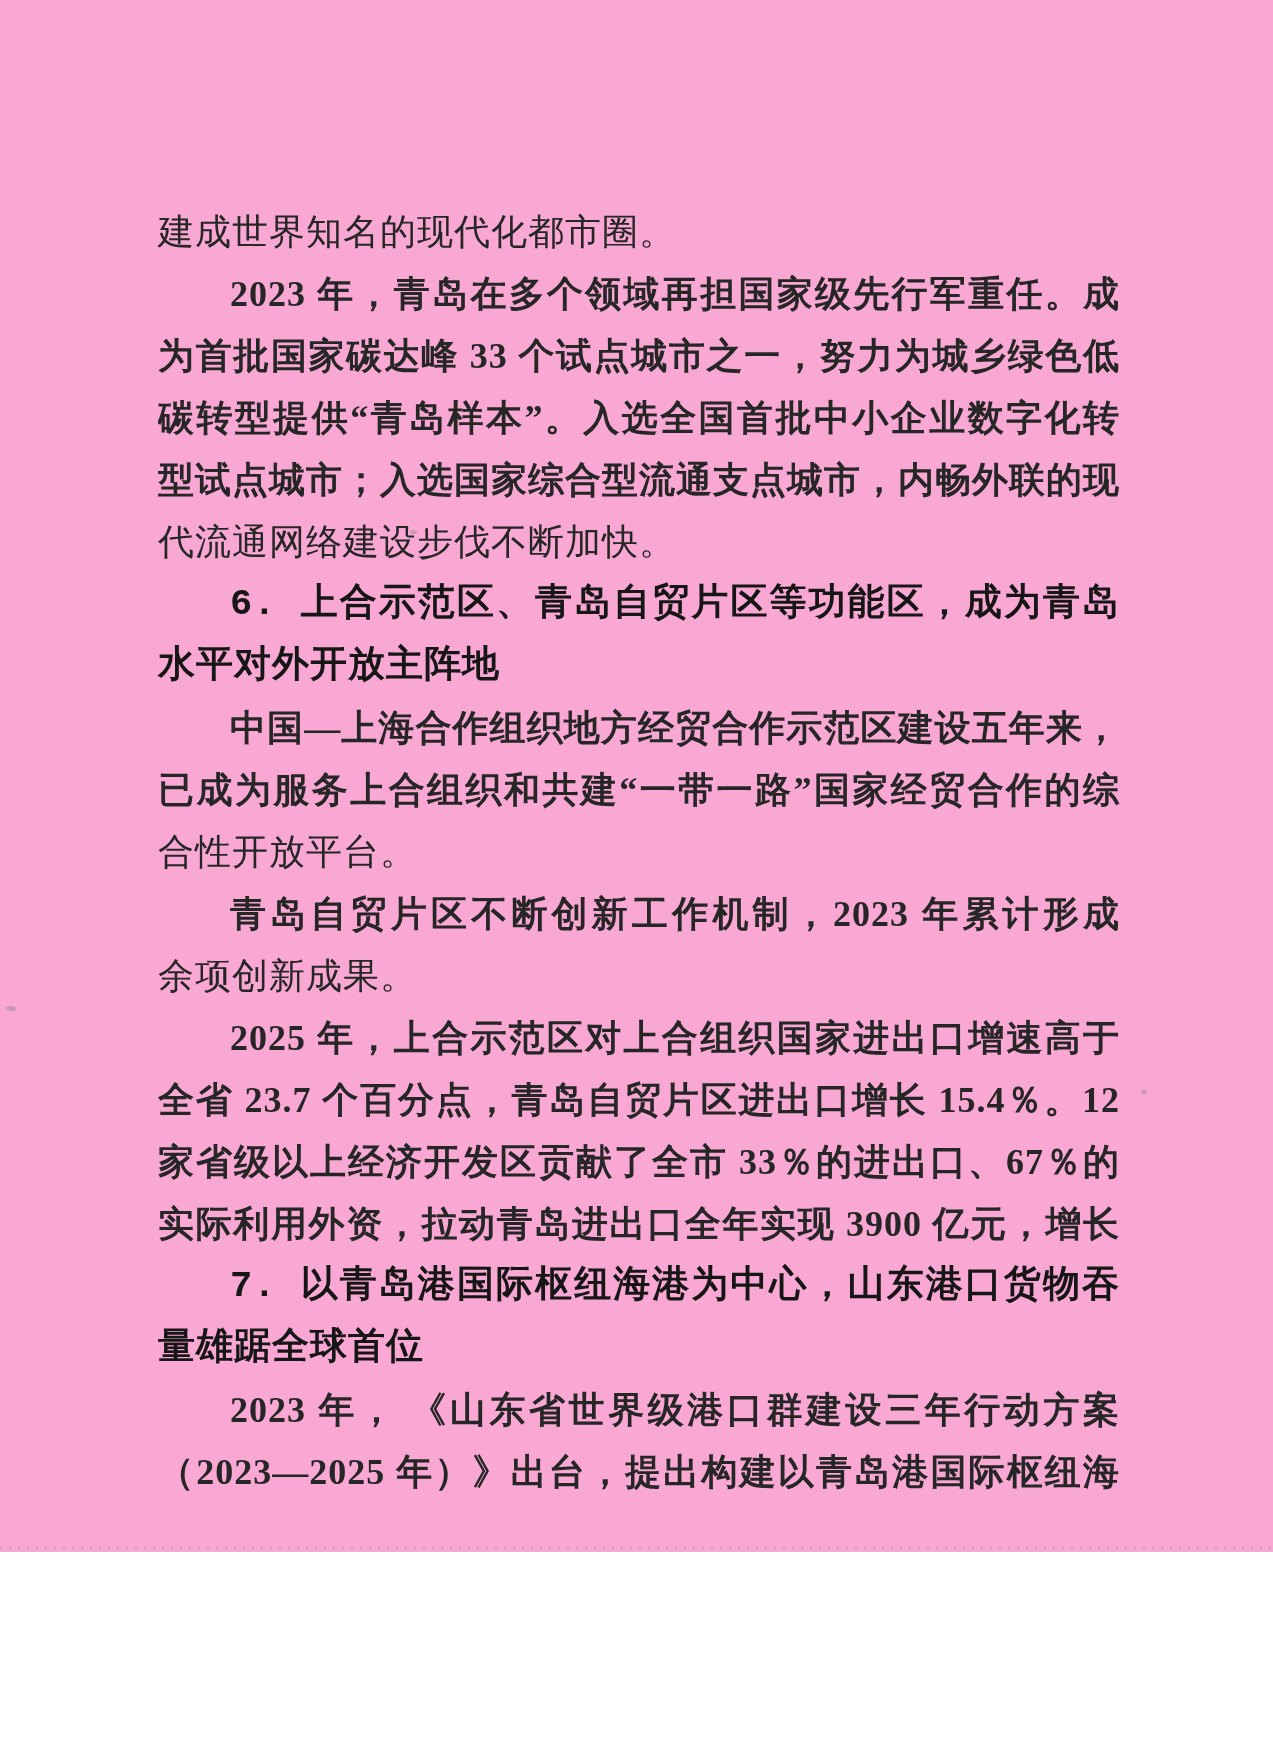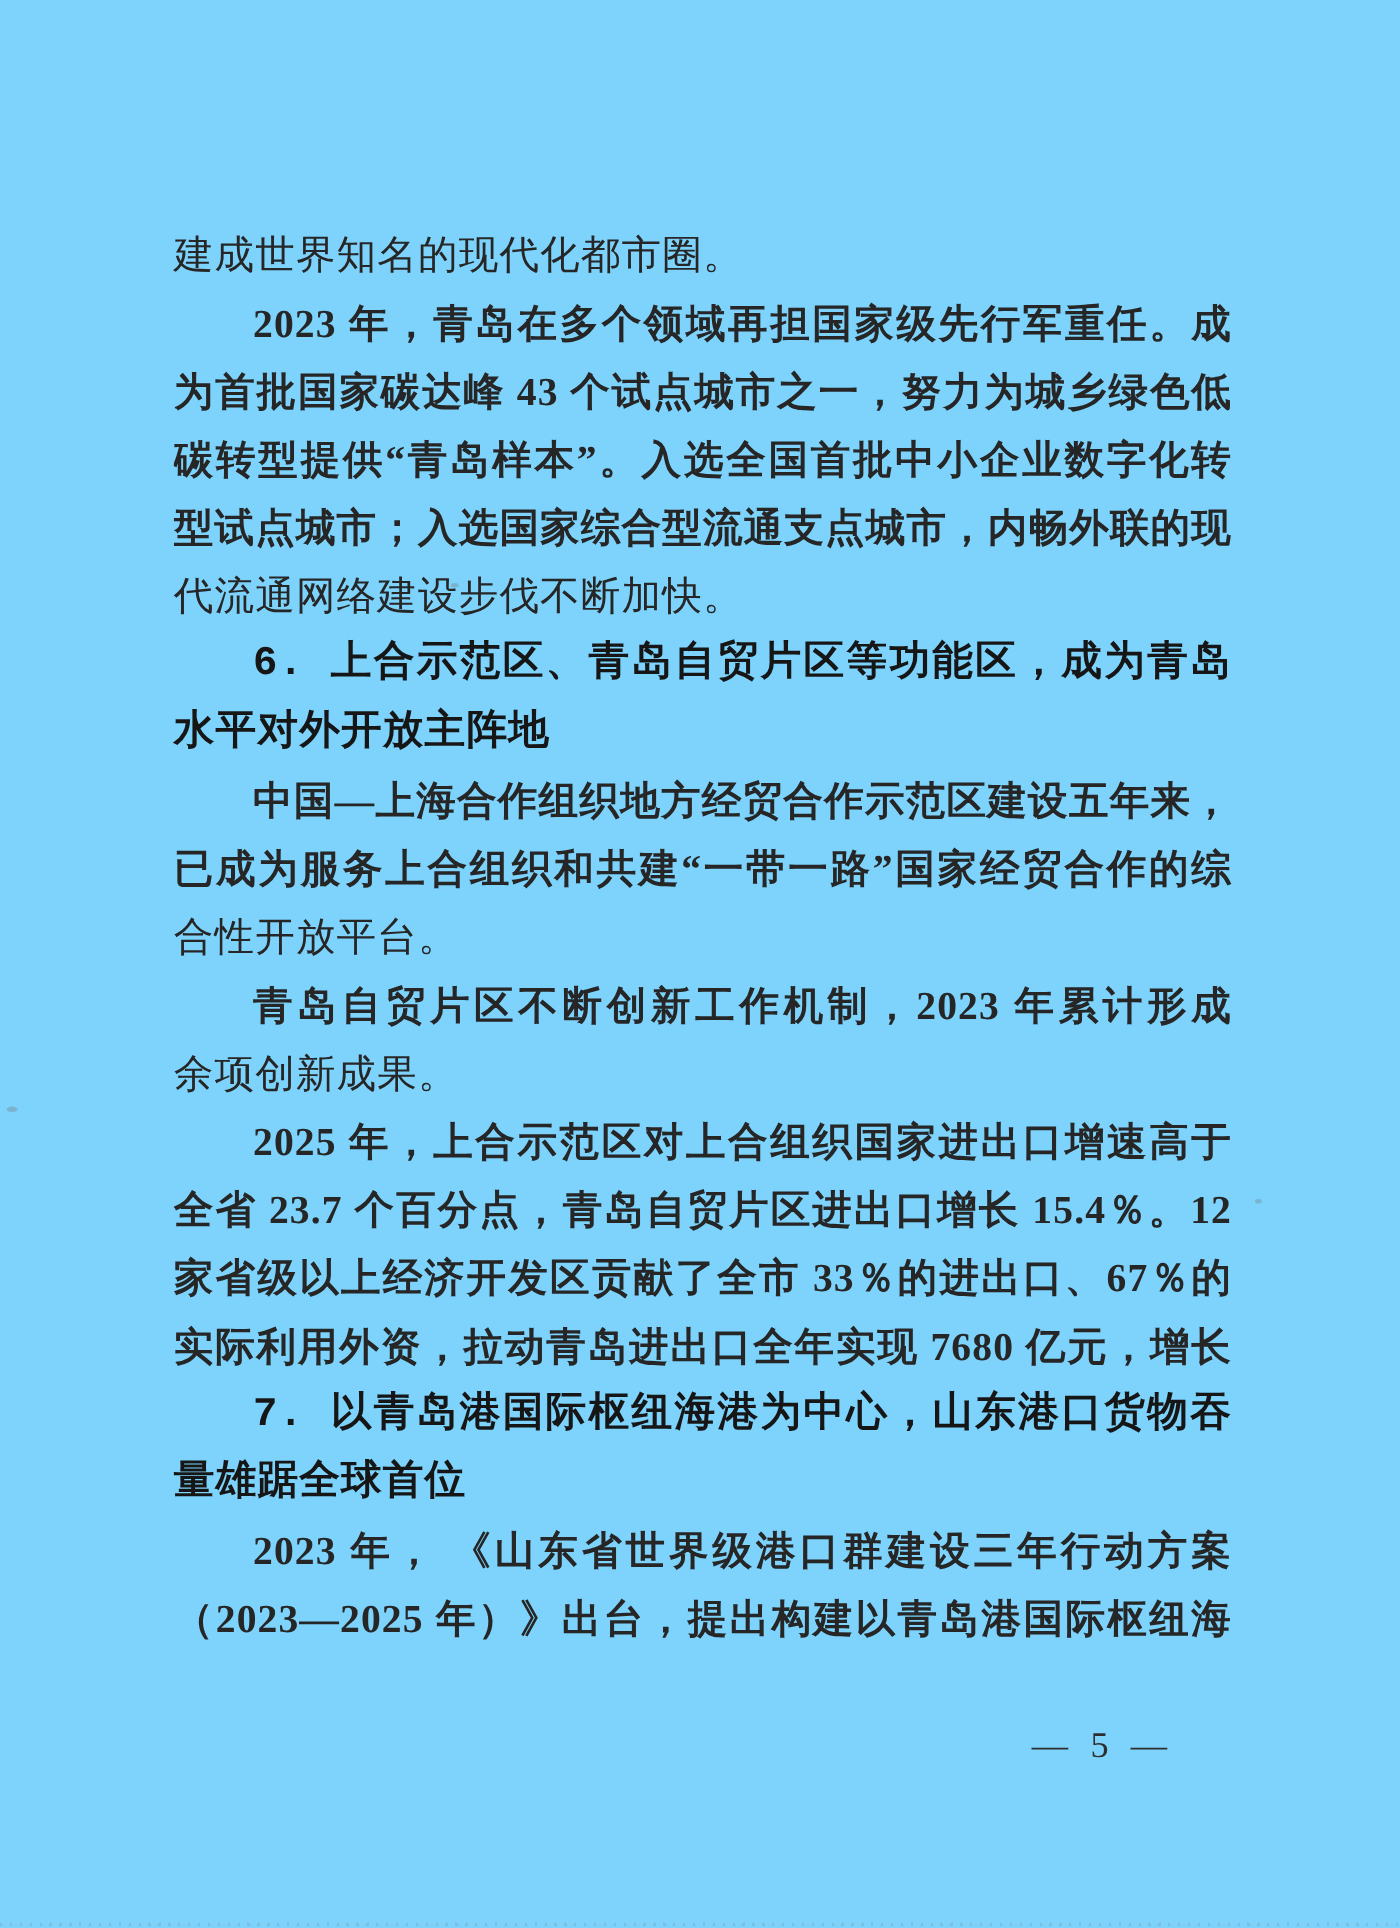--- a/index.html
+++ b/index.html
@@ -3,22 +3,22 @@
 <meta charset="utf-8">
 <style>
   html, body {
     margin: 0;
     padding: 0;
     background: #ffffff;
   }
   .page {
     position: relative;
     width: 1273px;
-    height: 1753px;
-    background: #7dd3fc;
+    height: 1552px;
+    background: #f9a8d4;
     overflow: hidden;
     font-family: "Liberation Serif", serif;
     color: #262626;
   }
   .text-block {
     position: absolute;
     left: 158px;
     top: 201px;
     width: 962px;
   }
@@ -80,35 +80,35 @@
   .speck-b { left: 410px;  top: 530px;  width: 7px;  height: 4px; }
   .speck-c { left: 1141px; top: 1090px; width: 6px;  height: 4px; }
 </style>
 </head>
 <body>
 
 <div class="page">
   <div class="text-block">
       <div class="line body">建成世界知名的现代化都市圈。</div>
       <div class="line body indent fill">2023 年，青岛在多个领域再担国家级先行军重任。成</div>
-      <div class="line body fill">为首批国家碳达峰 43 个试点城市之一，努力为城乡绿色低</div>
+      <div class="line body fill">为首批国家碳达峰 33 个试点城市之一，努力为城乡绿色低</div>
       <div class="line body fill">碳转型提供“青岛样本”。入选全国首批中小企业数字化转</div>
       <div class="line body fill">型试点城市；入选国家综合型流通支点城市，内畅外联的现</div>
       <div class="line body">代流通网络建设步伐不断加快。</div>
       <div class="line heading indent fill">6. 上合示范区、青岛自贸片区等功能区，成为青岛高</div>
       <div class="line heading">水平对外开放主阵地</div>
       <div class="line body indent fill">中国—上海合作组织地方经贸合作示范区建设五年来，</div>
       <div class="line body fill">已成为服务上合组织和共建“一带一路”国家经贸合作的综</div>
       <div class="line body">合性开放平台。</div>
       <div class="line body indent fill">青岛自贸片区不断创新工作机制，2023 年累计形成 300</div>
       <div class="line body">余项创新成果。</div>
       <div class="line body indent fill">2025 年，上合示范区对上合组织国家进出口增速高于</div>
       <div class="line body fill">全省 23.7 个百分点，青岛自贸片区进出口增长 15.4％。12</div>
       <div class="line body fill">家省级以上经济开发区贡献了全市 33％的进出口、67％的</div>
-      <div class="line body fill">实际利用外资，拉动青岛进出口全年实现 7680 亿元，增长</div>
+      <div class="line body fill">实际利用外资，拉动青岛进出口全年实现 3900 亿元，增长</div>
       <div class="line heading indent fill">7. 以青岛港国际枢纽海港为中心，山东港口货物吞吐</div>
       <div class="line heading">量雄踞全球首位</div>
       <div class="line body indent fill">2023 年， 《山东省世界级港口群建设三年行动方案</div>
       <div class="line body fill">（2023—2025 年）》出台，提出构建以青岛港国际枢纽海港</div>
     </div>
 
   <div class="page-number">— 5 —</div>
 
   <div class="scan-noise-bottom"></div>
   <div class="scan-speck speck-a"></div>

